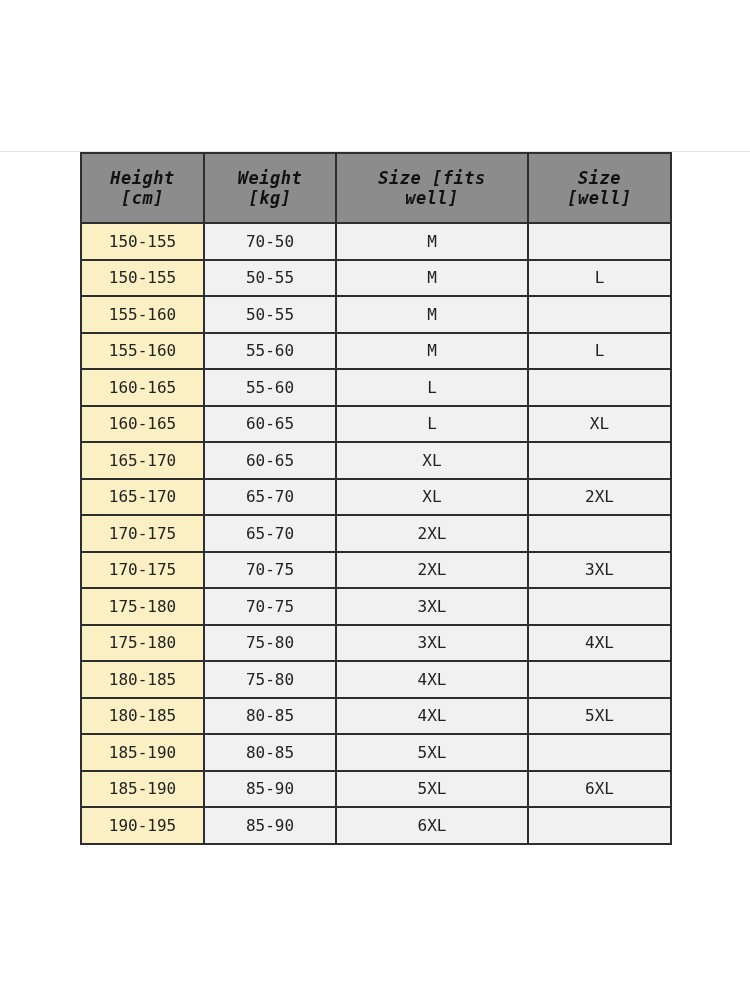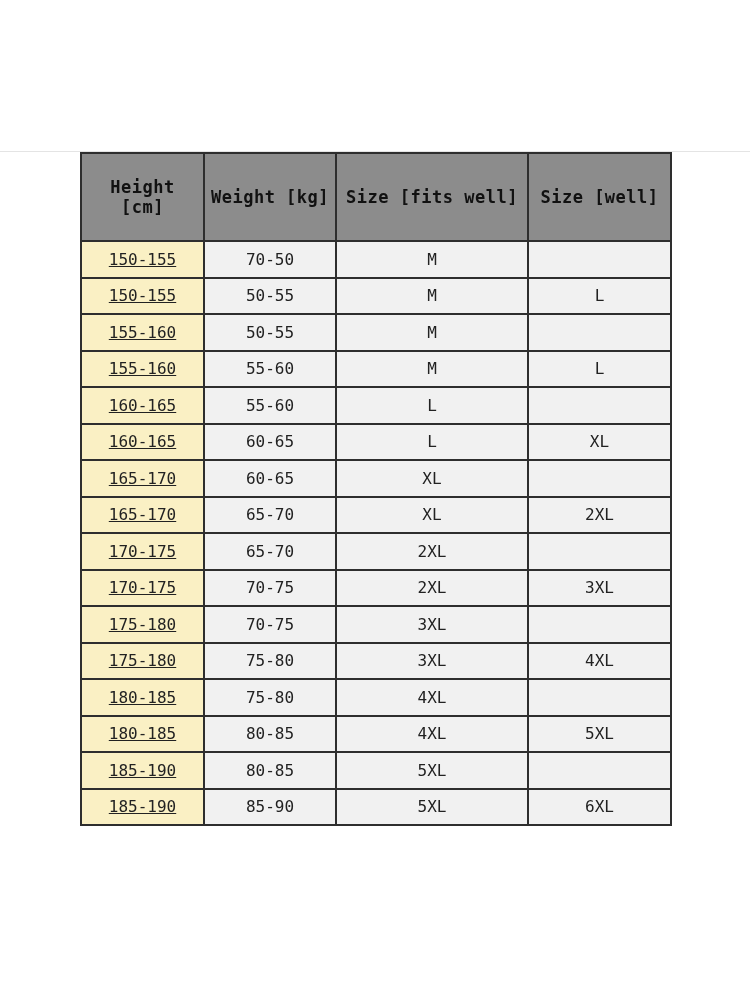--- a/index.html
+++ b/index.html
@@ -38,42 +38,42 @@
     position: absolute;
     left: 80px;
     top: 152px;
     width: 590px;
     border-collapse: collapse;
     table-layout: fixed;
   }
   table.size-table th {
     background: var(--header-bg);
     color: var(--header-text);
-    height: 88px;
+    height: 70px;
     font-size: 17px;
     font-weight: bold;
     letter-spacing: 0.5px;
     text-align: center;
     vertical-align: middle;
     border: 2px solid var(--border);
-    padding: 2px;
+    padding: 12px;
+    font-style: italic;
   }
   table.size-table td {
     background: var(--cell-bg);
     color: var(--text);
     height: 36.5px;
     font-size: 16px;
     text-align: center;
     vertical-align: middle;
     border: 2px solid var(--border);
     padding: 0;
   }
   table.size-table td.col-height {
     background: var(--height-col-bg);
-    text-decoration: underline;
   }
   table.size-table tr.pair-second td {
     border-top: 1px solid var(--border);
   }
 </style>
 </head>
 <body>
 
 <div class="page">
   <div class="top-rule"></div>
@@ -182,15 +182,21 @@
           <td>80-85</td>
           <td>5XL</td>
           <td></td>
         </tr>
         <tr class="pair-second">
           <td class="col-height">185-190</td>
           <td>85-90</td>
           <td>5XL</td>
           <td>6XL</td>
         </tr>
+        <tr>
+          <td class="col-height">190-195</td>
+          <td>85-90</td>
+          <td>6XL</td>
+          <td></td>
+        </tr>
       </tbody>
   </table>
 </div>
 
 </body></html>

